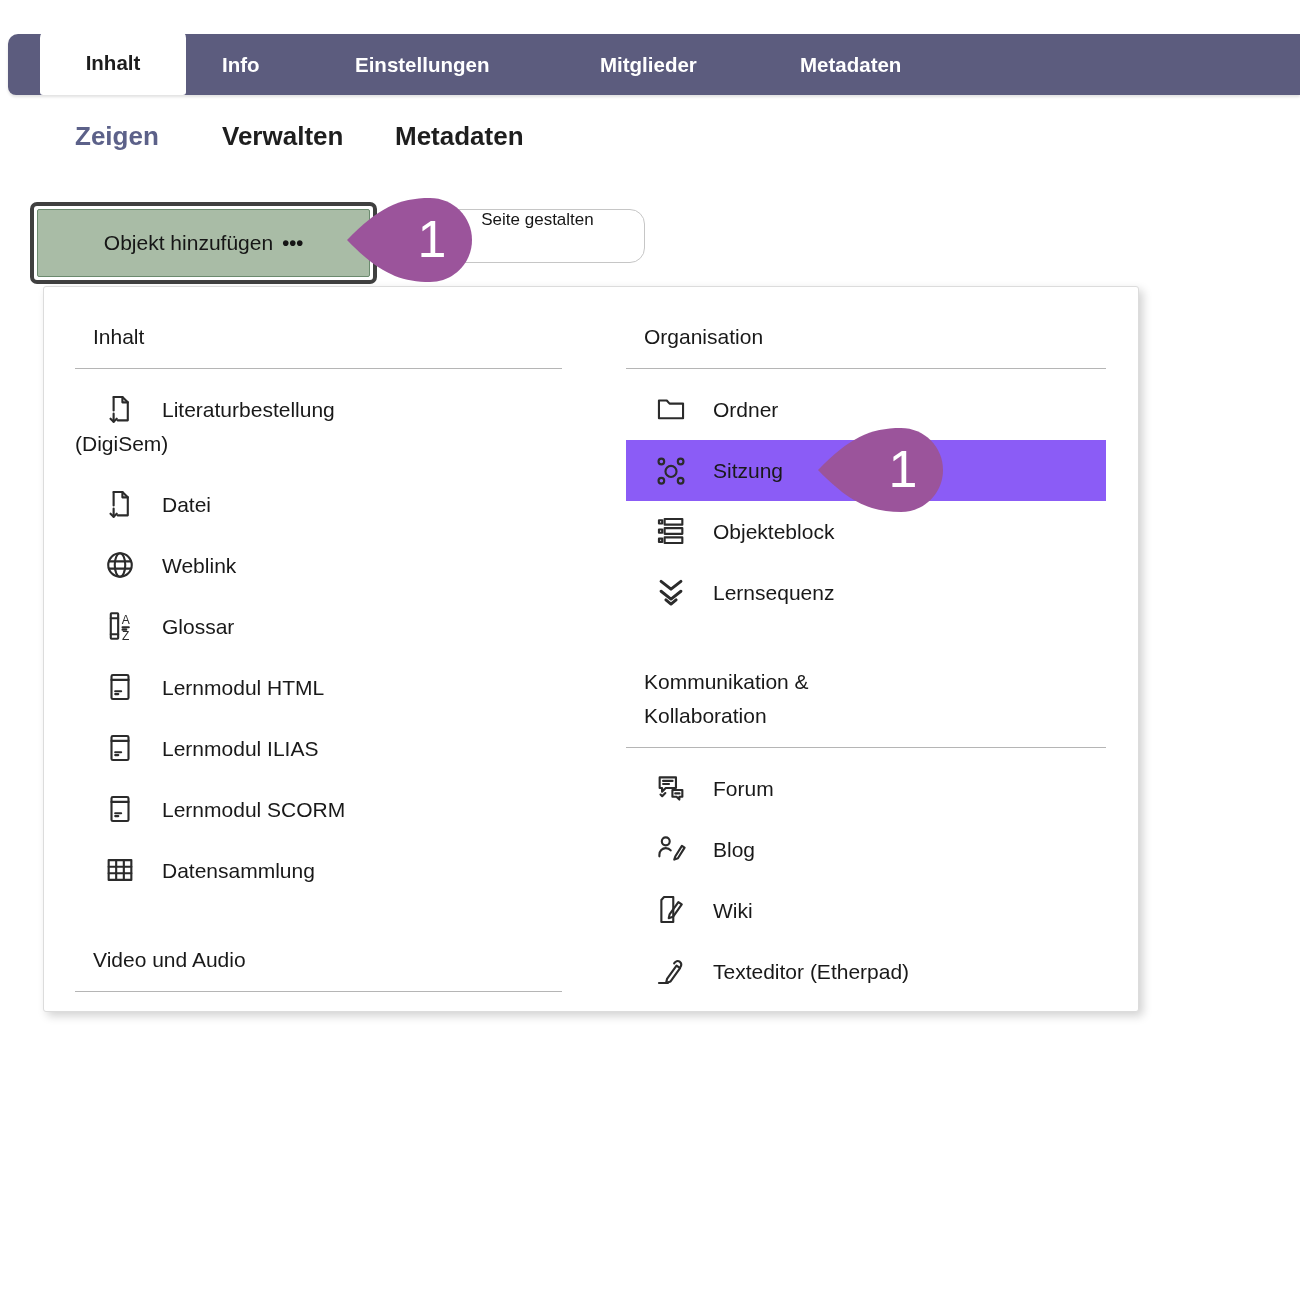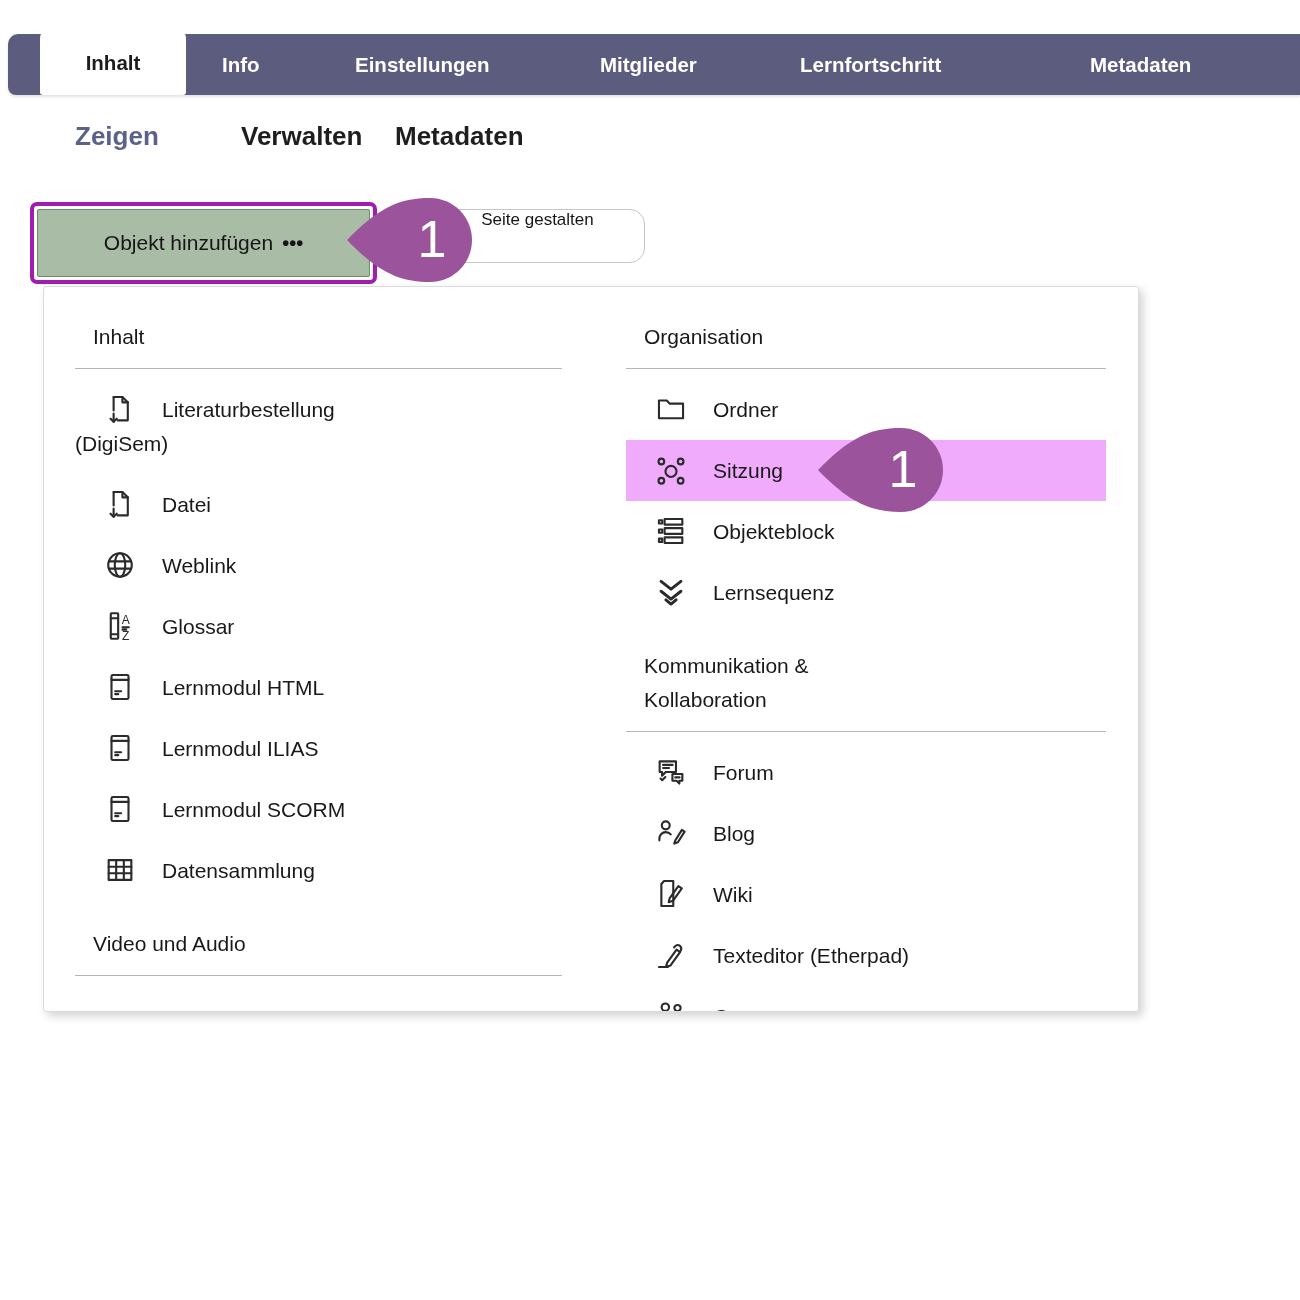--- a/index.html
+++ b/index.html
@@ -18,41 +18,41 @@
   .tab:nth-child(2){left:214px;}
   .tab:nth-child(3){left:347px;}
   .tab:nth-child(4){left:592px;}
   .tab:nth-child(5){left:792px;}
   .tab:nth-child(6){left:1082px;}
 
   
   .subtab{position:absolute;top:119px;height:34px;line-height:34px;font-size:26px;font-weight:700;
     color:#1e1e1e;cursor:pointer;white-space:nowrap;}
   .subtab.active{color:#5c6189;}
-  #subtab-1{left:75px;} #subtab-2{left:222px;margin-left:19px;} #subtab-3{left:395px;}
+  #subtab-1{left:75px;} #subtab-2{left:222px;} #subtab-3{left:395px;}
 
   
   #add-object-wrap{position:absolute;left:30px;top:202px;width:347px;height:82px;
-    background:#fff;border:4px solid #a21caf;border-radius:7px;padding:3px;z-index:3;}
+    background:#fff;border:4px solid #404040;border-radius:7px;padding:3px;z-index:3;}
   #add-object-btn{width:100%;height:100%;background:#a9bca6;border:1px solid #6b8a6e;
     border-radius:2px;display:flex;align-items:center;justify-content:center;
     font-size:21px;color:#161616;cursor:pointer;font-family:inherit;}
   #add-object-btn .dots{font-weight:700;margin-left:9px;letter-spacing:0px;font-size:20px;line-height:1;}
   #design-page-btn{position:absolute;left:430px;top:209px;width:215px;height:54px;background:#fff;
     border:1.5px solid #c6c6c6;border-radius:15px;font-size:17px;color:#161616;cursor:pointer;
     display:flex;align-items:flex-start;justify-content:center;z-index:2;font-family:inherit;white-space:nowrap;}
 
   
   #menu-panel{position:absolute;left:43px;top:286px;width:1096px;height:726px;background:#fff;
     border:1px solid #dcdcdc;border-radius:3px;box-shadow:4px 4px 10px rgba(0,0,0,.18);
     overflow:hidden;z-index:4;}
   .menu-col{position:absolute;top:33px;}
   #menu-col-left{left:31px;width:487px;}
   #menu-col-right{left:582px;width:480px;}
-  .menu-section + .menu-section{margin-top:26px;}
+  .menu-section + .menu-section{margin-top:42px;}
   .menu-section-header{padding:0 0 14px 18px;border-bottom:1px solid #b5b5b5;margin-bottom:10px;
     font-size:21px;line-height:34px;color:#191919;white-space:pre-line;}
   .menu-item{padding:13px 0;font-size:21px;line-height:34px;color:#191919;cursor:pointer;}
   .menu-item.highlighted{background:#e3e9e4;}
   .menu-item .ico{display:inline-block;width:34px;height:34px;vertical-align:-9px;
     margin:0 25px 0 28px;}
   .menu-item .ico svg{width:34px;height:34px;display:block;}
   .menu-item .lbl{white-space:pre-line;}
 
   
@@ -63,21 +63,20 @@
 </head>
 <body>
 
 <div id="stage">
 
   <nav id="tabbar" style="background: rgb(92, 92, 126);">
       <div class="tab active">Inhalt</div>
       <div class="tab">Info</div>
       <div class="tab">Einstellungen</div>
       <div class="tab">Mitglieder</div>
-      <div class="tab">Lernfortschritt</div>
       <div class="tab">Metadaten</div>
     </nav>
 
   <div id="subtabs"></div>
 
   <div id="add-object-wrap">
     <div id="add-object-btn">
       <span>Objekt hinzufügen</span>
       <span class="dots">•••</span>
     </div>
@@ -140,21 +139,21 @@
         <div class="menu-section">
           <div class="menu-section-header">Video und Audio</div>
         </div>
       </div>
     <div id="menu-col-right" class="menu-col">
         <div class="menu-section">
           <div class="menu-section-header">Organisation</div>
           <div class="menu-item"><span class="ico"><svg viewBox="0 0 24 24" fill="none" stroke="#2b2b2b" stroke-width="1.5" stroke-linecap="round" stroke-linejoin="round">
                 <path d="M3.5 18.5V6H9l2 2.2h9.5v10.3z"></path>
               </svg></span><span class="lbl">Ordner</span></div>
-          <div class="menu-item highlighted" style="background: #f0abfc;"><span class="ico"><svg viewBox="0 0 24 24" fill="none" stroke="#2b2b2b" stroke-width="1.5" stroke-linecap="round" stroke-linejoin="round">
+          <div class="menu-item highlighted" style="background: #8b5cf6;"><span class="ico"><svg viewBox="0 0 24 24" fill="none" stroke="#2b2b2b" stroke-width="1.5" stroke-linecap="round" stroke-linejoin="round">
                 <circle cx="12" cy="13" r="3.9"></circle>
                 <circle cx="5.2" cy="6" r="2"></circle>
                 <circle cx="18.8" cy="6" r="2"></circle>
                 <circle cx="5.2" cy="19.6" r="2"></circle>
                 <circle cx="18.8" cy="19.6" r="2"></circle>
               </svg></span><span class="lbl">Sitzung</span></div>
           <div class="menu-item"><span class="ico"><svg viewBox="0 0 24 24" fill="none" stroke="#2b2b2b" stroke-width="1.5" stroke-linecap="round" stroke-linejoin="round">
                 <rect x="7.5" y="3.5" width="12.5" height="4"></rect>
                 <rect x="3.5" y="4.4" width="2.3" height="2.3"></rect>
                 <rect x="7.5" y="10" width="12.5" height="4"></rect>

